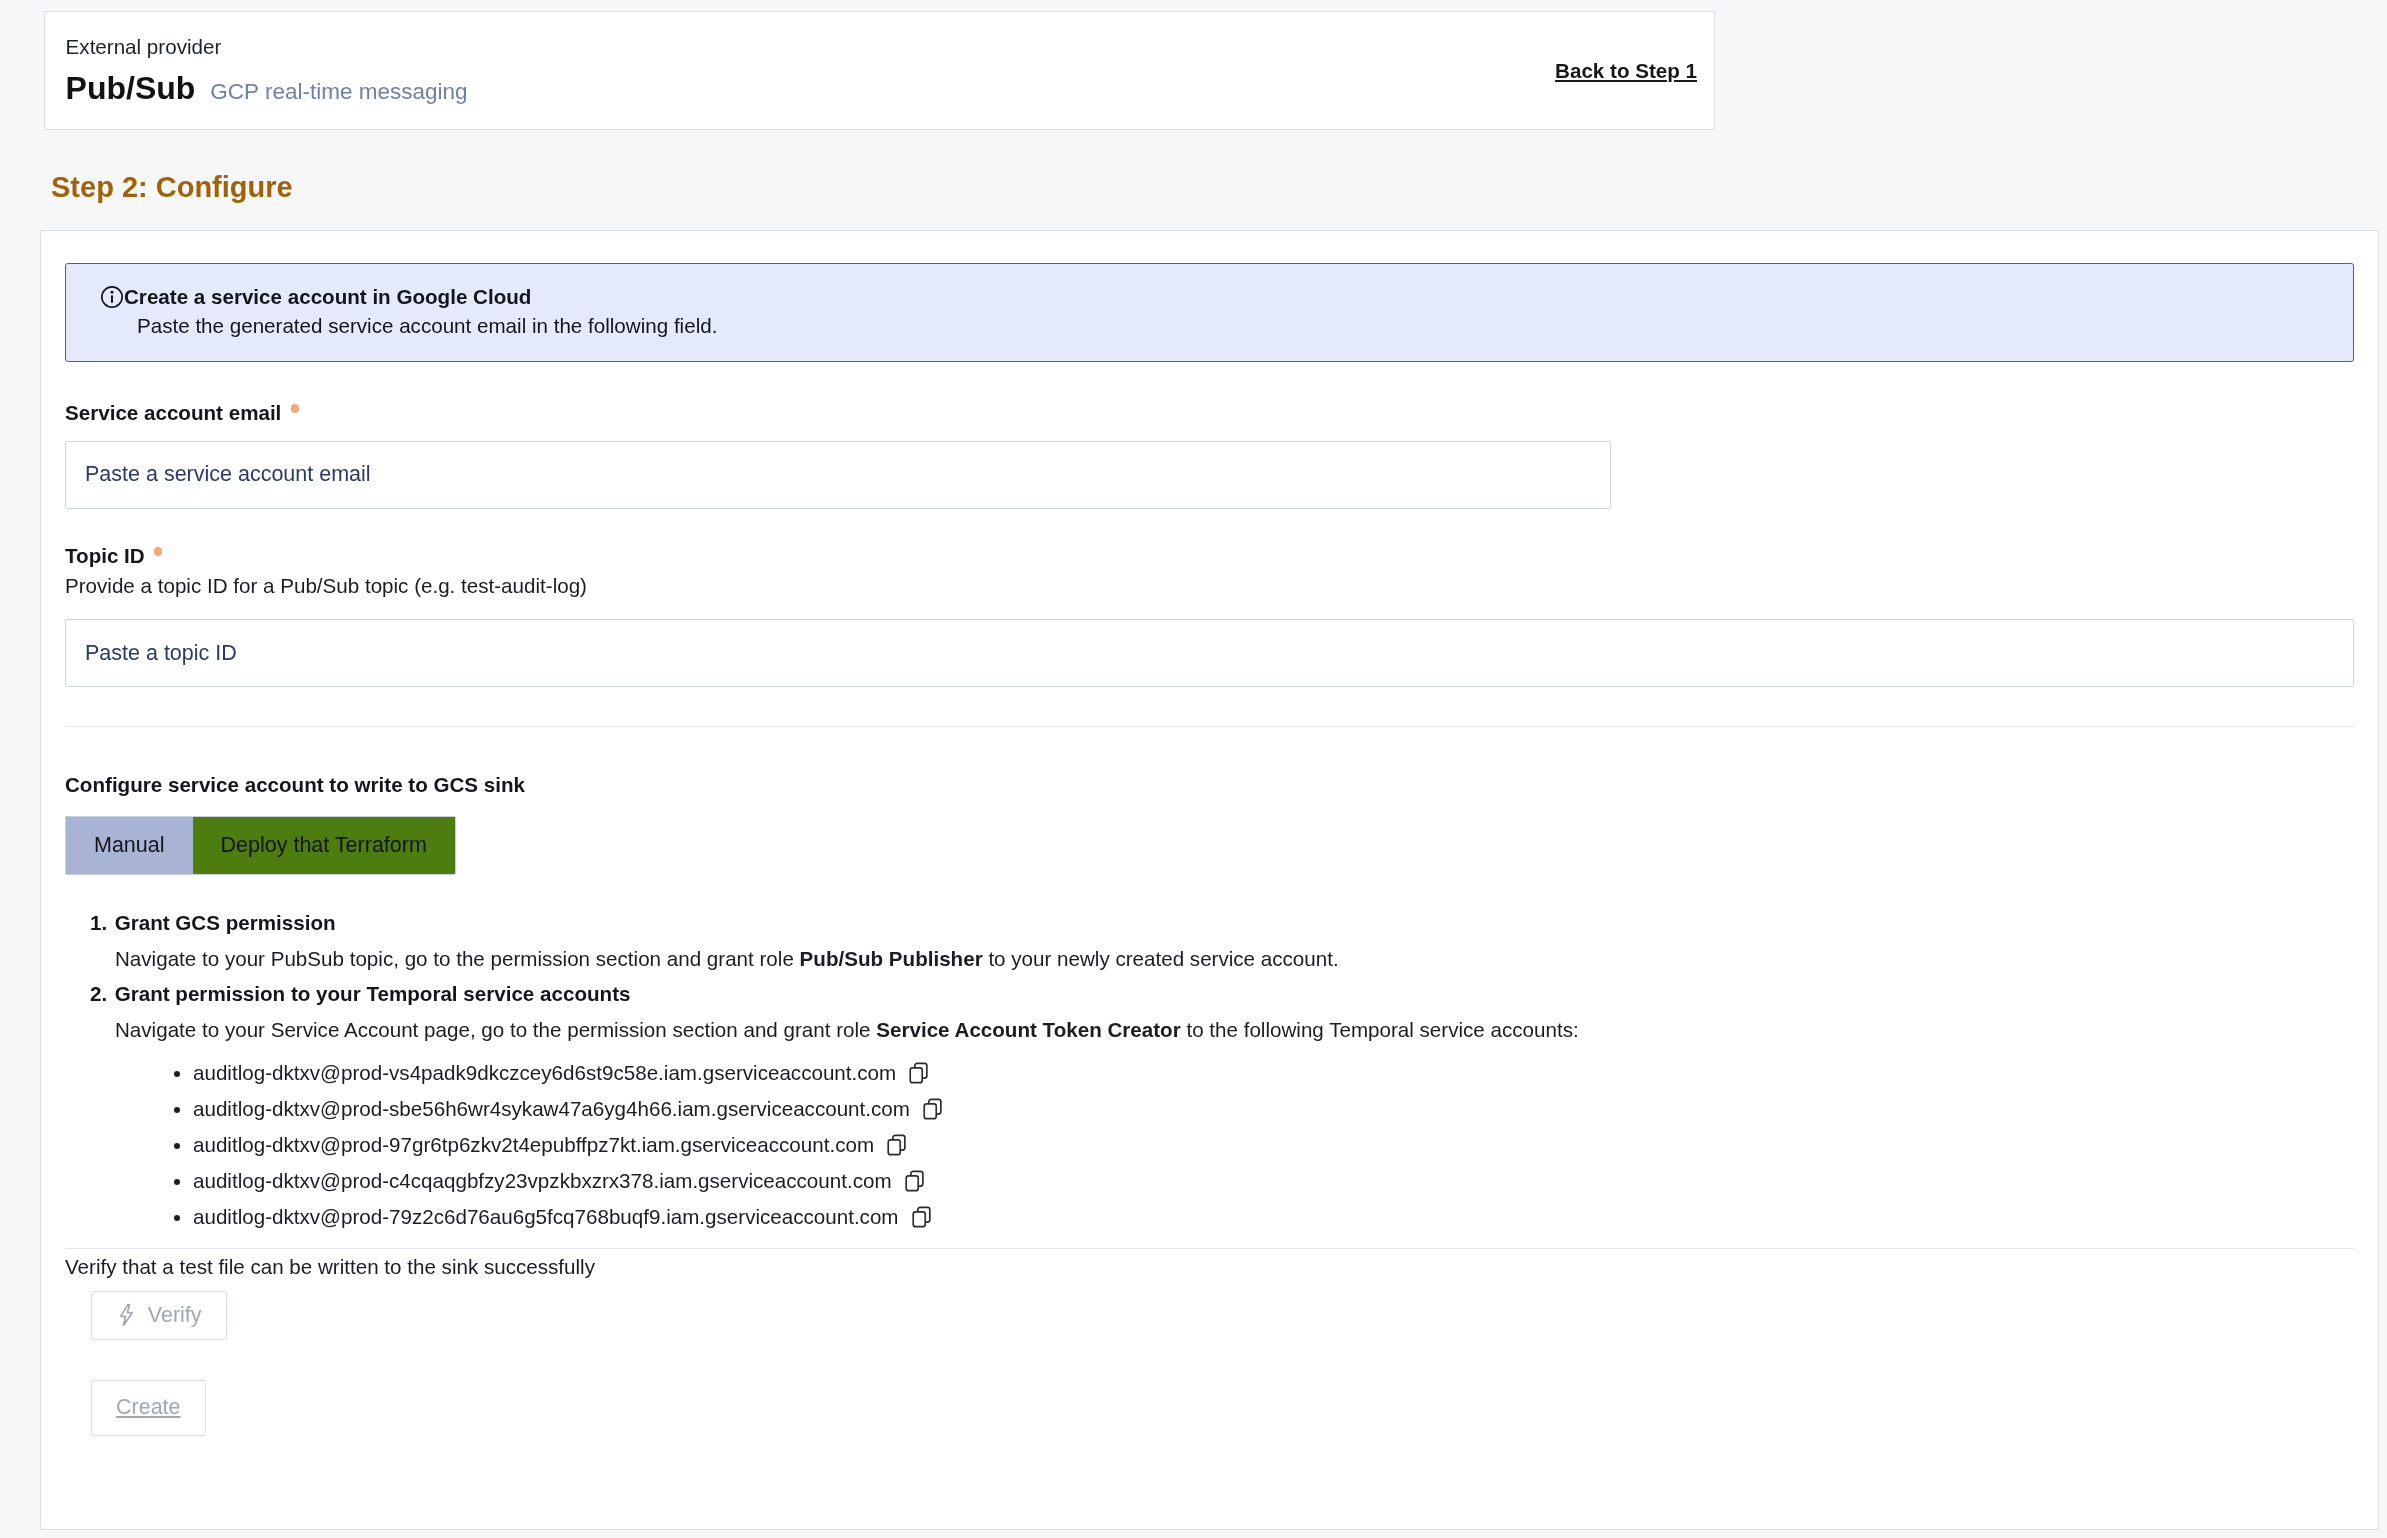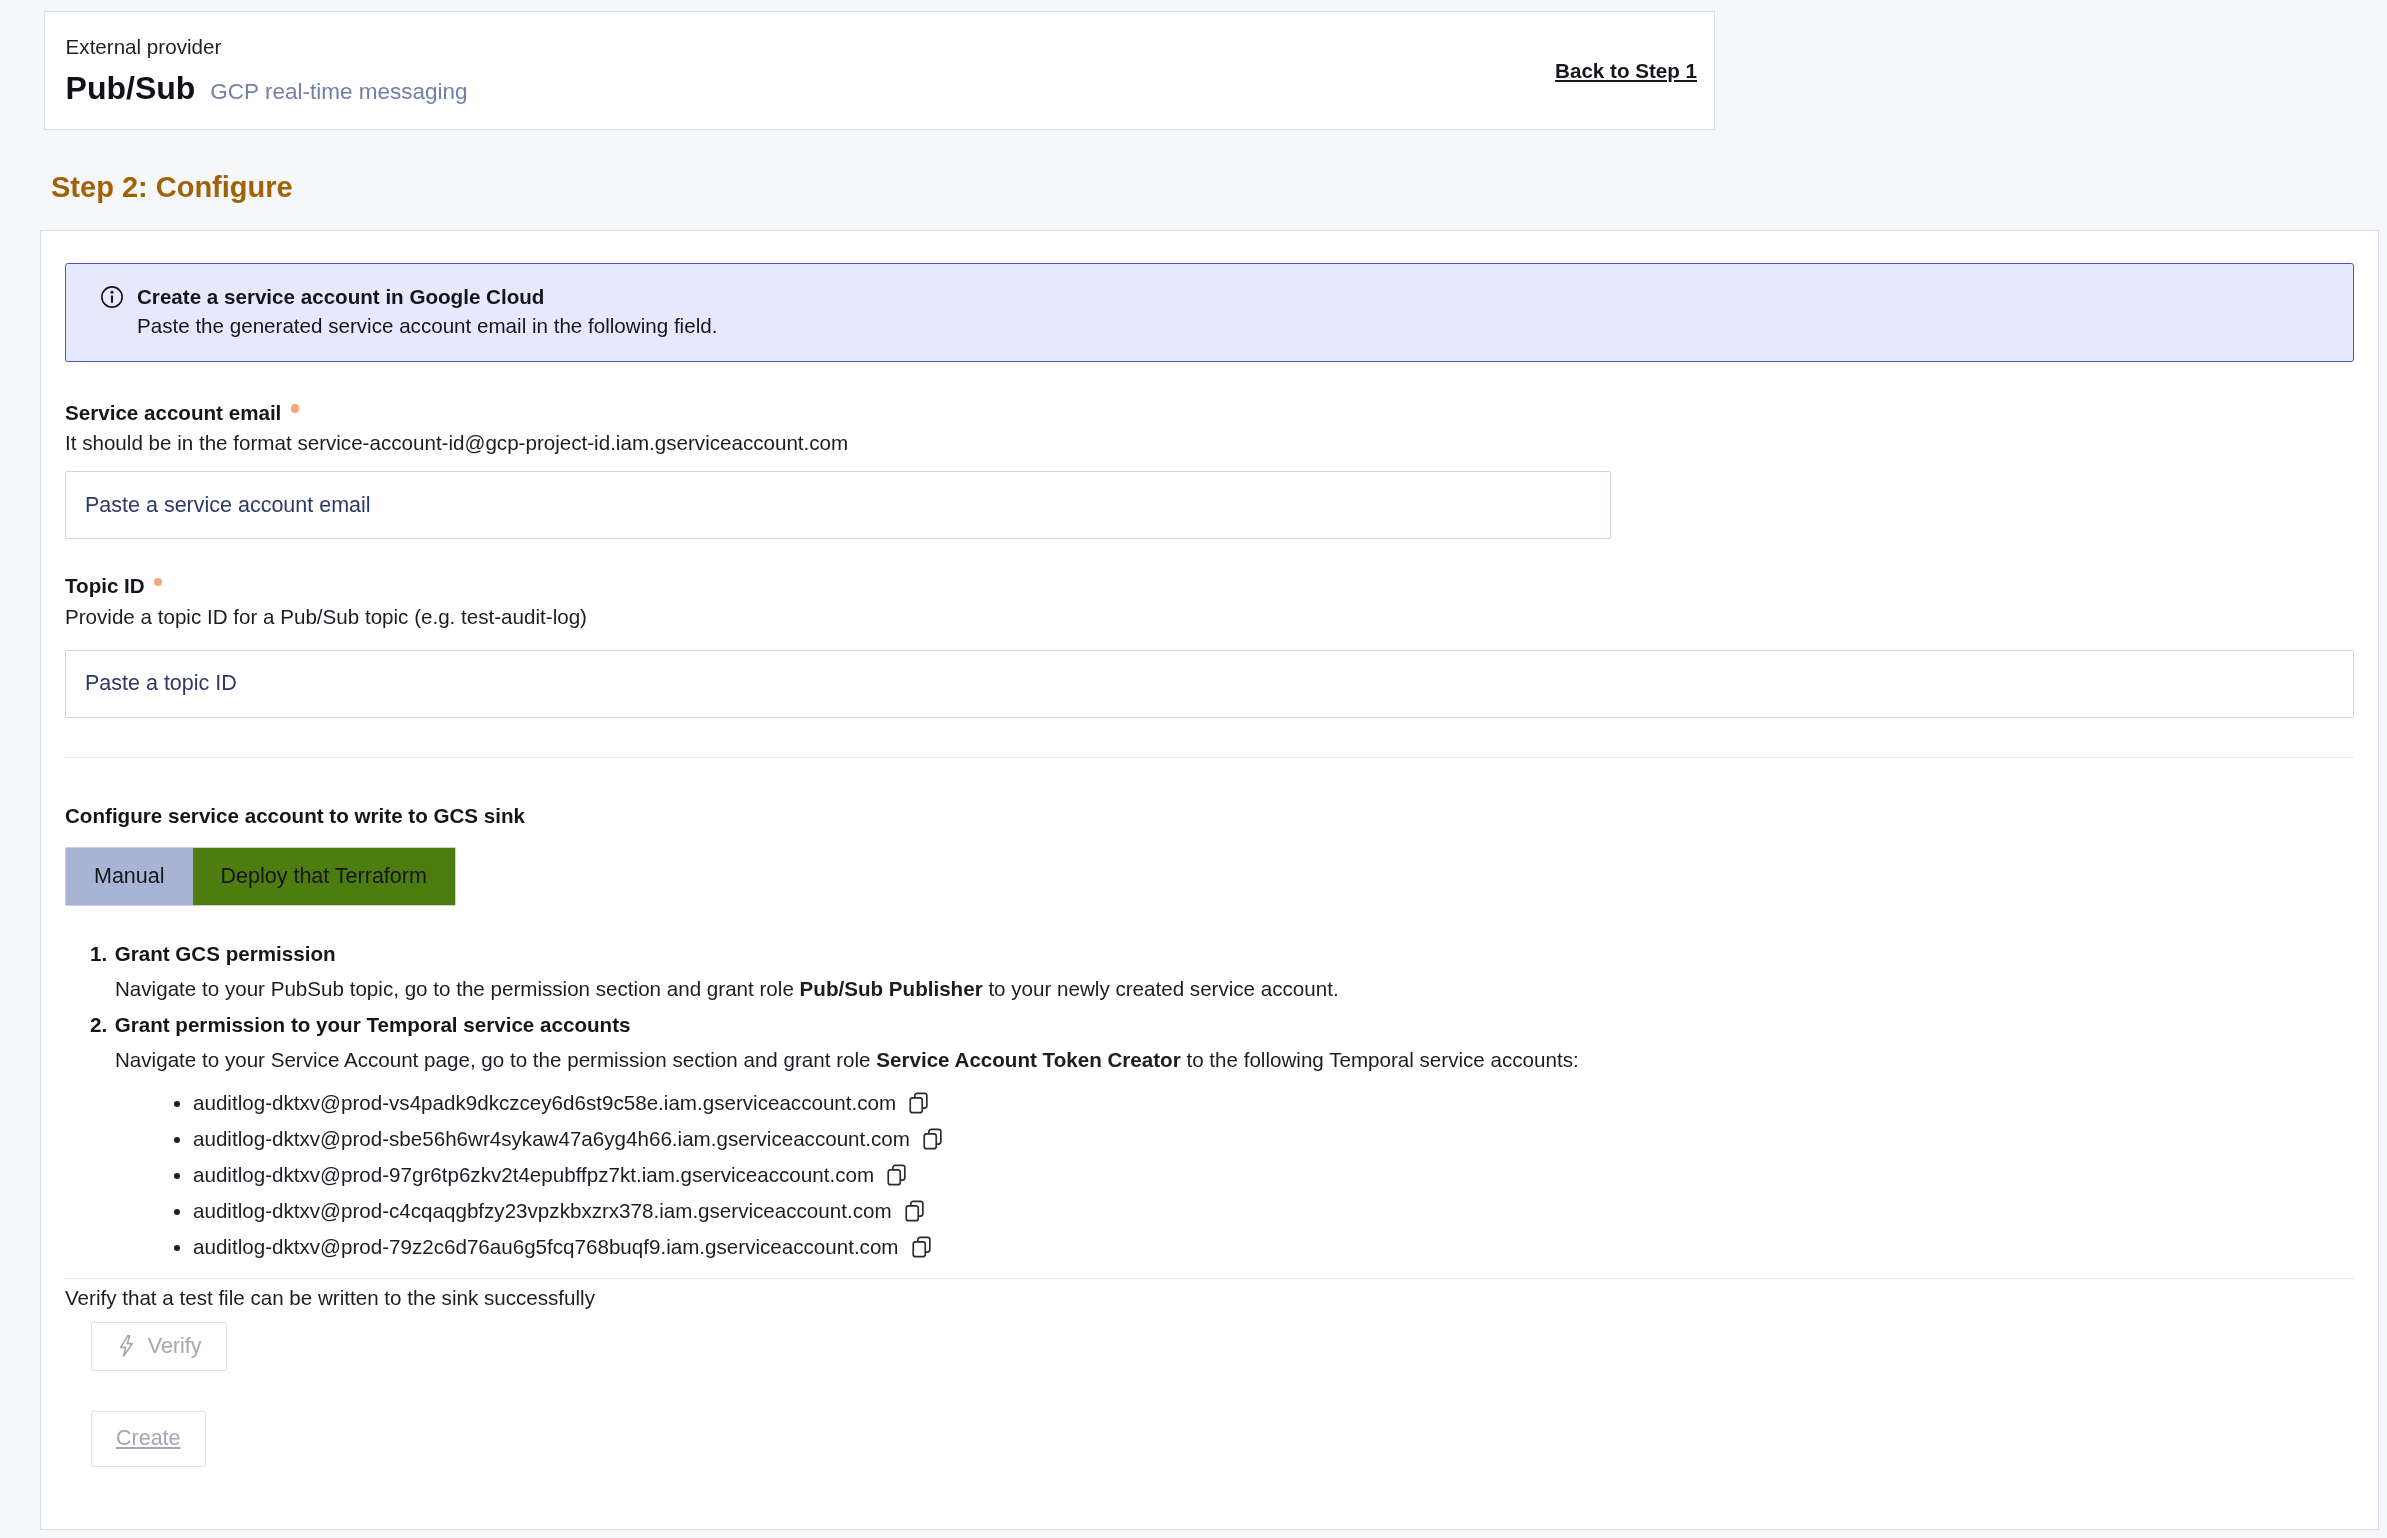--- a/index.html
+++ b/index.html
@@ -36,21 +36,21 @@
   .main-card {
     position:absolute; left:40px; top:230px; width:2339px; height:1300px;
     background:#ffffff; border:0.9px solid #d7dde9;
     padding:32px 24px 0 24px;
   }
   
   .info-banner {
     border:1.9px solid #4a53c8; background:#e4e9fc; border-radius:2.8px;
     padding:20.6px 22.5px 22.5px 34px;
   }
-  .banner-title-row { display:flex; align-items:center; gap:13px; }
+  .banner-title-row { display:flex; align-items:center; }
   .banner-icon { width:24px; height:24px; flex:0 0 24px; display:block; }
   .banner-title { font-size:20.6px; font-weight:600; color:#15161b; }
   .banner-desc { font-size:20.6px; color:#15161b; margin:5.6px 0 0 37px; }
   
   .field-label-row { display:flex; align-items:flex-start; margin-top:38px; }
   .field-label-row.second { margin-top:34px; }
   .field-label { font-size:20.6px; font-weight:600; color:#15161b; line-height:26px; }
   .req-dot {
     width:8.4px; height:8.4px; border-radius:50%; background:#f5a876;
     display:inline-block; margin-left:9.4px; margin-top:4.7px;
@@ -133,21 +133,20 @@
       <span class="banner-title">Create a service account in Google Cloud</span>
     </div>
     <div class="banner-desc">Paste the generated service account email in the following field.</div>
   </div>
 
   
   <div class="field-label-row">
     <span class="field-label">Service account email</span>
     <span class="req-dot"></span>
   </div>
-  <div class="field-helper">It should be in the format service-account-id@gcp-project-id.iam.gserviceaccount.com</div>
   <input type="text" class="text-input email" placeholder="Paste a service account email" style="">
 
   
   <div class="field-label-row second">
     <span class="field-label">Topic ID</span>
     <span class="req-dot"></span>
   </div>
   <div class="field-helper">Provide a topic ID for a Pub/Sub topic (e.g. test-audit-log)</div>
   <input type="text" class="text-input topic" placeholder="Paste a topic ID" style="">
 

